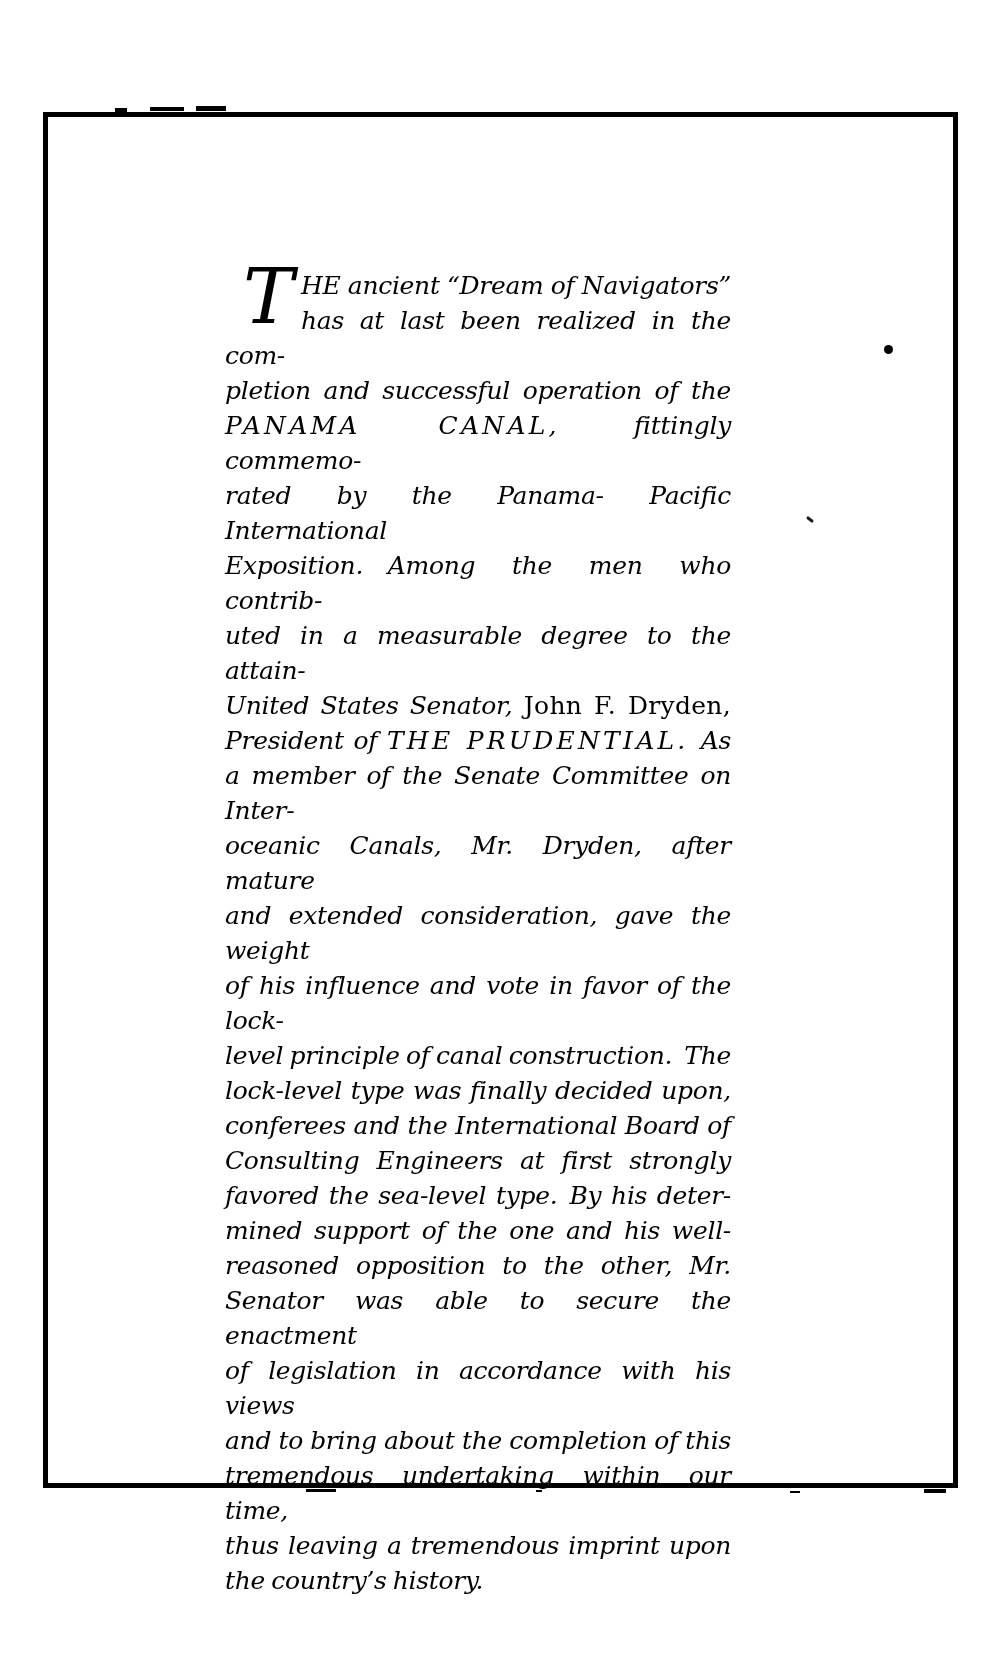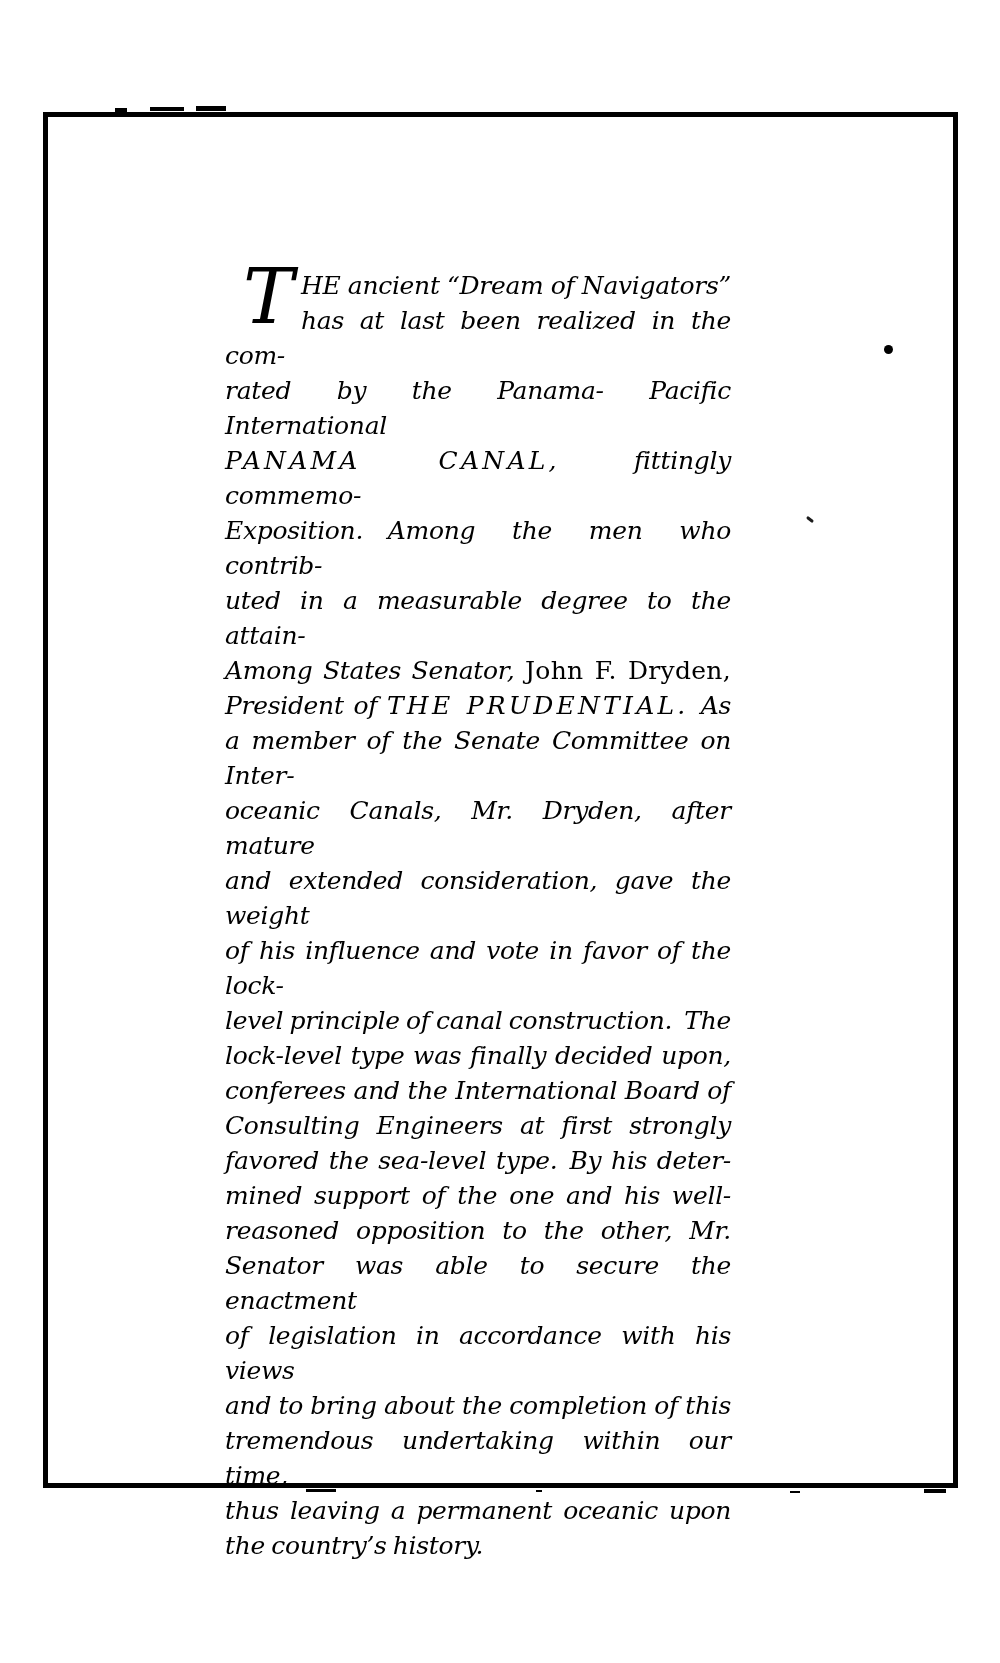--- a/index.html
+++ b/index.html
@@ -113,39 +113,40 @@
   <div class="speck s6"></div>
   <div class="speck s7"></div>
 
   <div id="text-block">
     <div class="drop-cap">
       <span class="glyph">T</span>
     </div>
     <div>
         <div class="line"><span class="seg-n">HE ancient “Dream of Navigators”</span></div>
         <div class="line"><span class="seg-n">has at last been realized in the com-</span></div>
+        <div class="line"><span class="seg-n">pletion and successful operation of the</span></div>
+        <div class="line"><span class="seg-sp">PANAMA CANAL,</span><span class="seg-n"> fittingly commemo-</span></div>
         <div class="line"><span class="seg-n">rated by the Panama- Pacific International</span></div>
-        <div class="line"><span class="seg-sp">PANAMA CANAL,</span><span class="seg-n"> fittingly commemo-</span></div>
         <div class="line"><span class="seg-n">Exposition. Among the men who contrib-</span></div>
         <div class="line"><span class="seg-n">uted in a measurable degree to the attain-</span></div>
-        <div class="line"><span class="seg-n">Among States Senator, </span><span class="seg-bl">John F. Dryden,</span></div>
+        <div class="line"><span class="seg-n">United States Senator, </span><span class="seg-bl">John F. Dryden,</span></div>
         <div class="line"><span class="seg-n">President of </span><span class="seg-sp">THE PRUDENTIAL.</span><span class="seg-n"> As</span></div>
         <div class="line"><span class="seg-n">a member of the Senate Committee on Inter-</span></div>
         <div class="line"><span class="seg-n">oceanic Canals, Mr. Dryden, after mature</span></div>
         <div class="line"><span class="seg-n">and extended consideration, gave the weight</span></div>
         <div class="line"><span class="seg-n">of his influence and vote in favor of the lock-</span></div>
         <div class="line"><span class="seg-n">level principle of canal construction. The</span></div>
         <div class="line"><span class="seg-n">lock-level type was finally decided upon,</span></div>
         <div class="line"><span class="seg-n">conferees and the International Board of</span></div>
         <div class="line"><span class="seg-n">Consulting Engineers at first strongly</span></div>
         <div class="line"><span class="seg-n">favored the sea-level type. By his deter-</span></div>
         <div class="line"><span class="seg-n">mined support of the one and his well-</span></div>
         <div class="line"><span class="seg-n">reasoned opposition to the other, Mr.</span></div>
         <div class="line"><span class="seg-n">Senator was able to secure the enactment</span></div>
         <div class="line"><span class="seg-n">of legislation in accordance with his views</span></div>
         <div class="line"><span class="seg-n">and to bring about the completion of this</span></div>
         <div class="line"><span class="seg-n">tremendous undertaking within our time,</span></div>
-        <div class="line"><span class="seg-n">thus leaving a permanent oceanic upon</span></div>
+        <div class="line"><span class="seg-n">thus leaving a tremendous imprint upon</span></div>
         <div class="line last"><span class="seg-n">the country’s history.</span></div>
       </div>
   </div>
 
 </div>
 
 </body></html>

